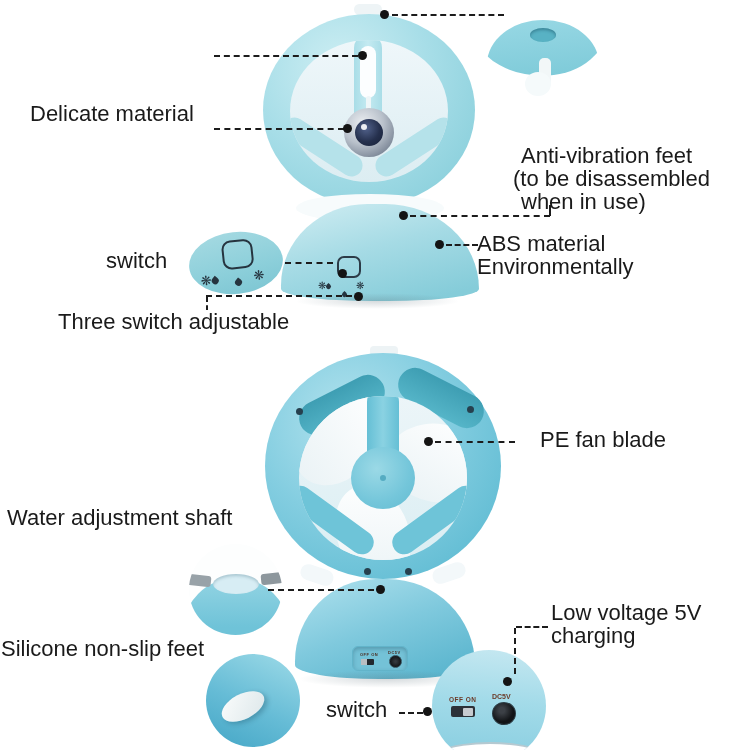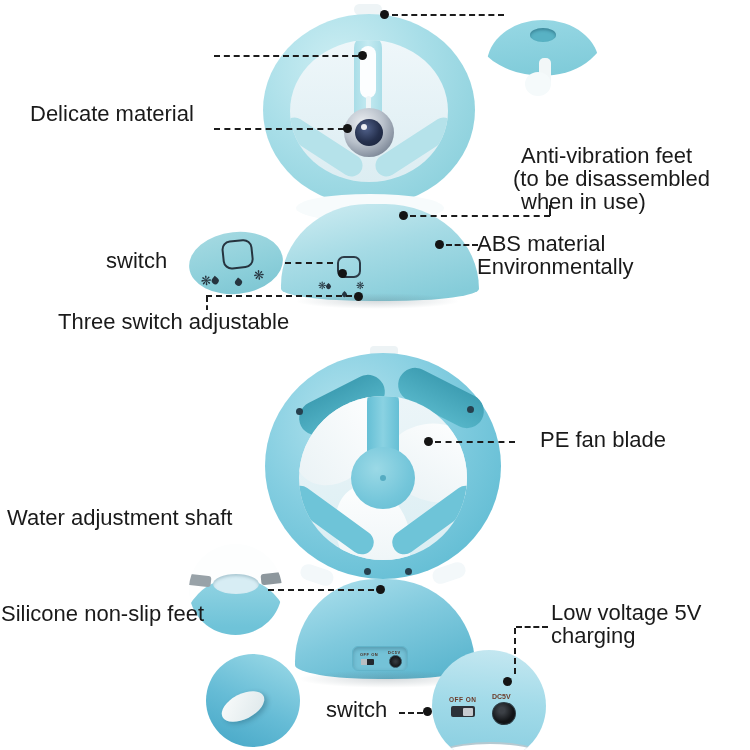--- a/index.html
+++ b/index.html
@@ -244,20 +244,20 @@
     <div style="padding-left:8px;">when in use)</div>
   </div>
   <div class="lbl" style="left:106px;top:249px;">switch</div>
   <div class="lbl" style="left:477px;top:232px;">
     <div>ABS material</div>
     <div>Environmentally</div>
   </div>
   <div class="lbl" style="left:58px;top:310px;">Three switch adjustable</div>
   <div class="lbl" style="left:520px;top:428px;margin-left:20px;">PE fan blade</div>
   <div class="lbl" style="left:7px;top:506px;">Water adjustment shaft</div>
-  <div class="lbl" style="left:1px;top:602px;">Silicone non-slip feet</div>
+  <div class="lbl" style="left:1px;top:637px;">Silicone non-slip feet</div>
   <div class="lbl" style="left:551px;top:601px;">
     <div>Low voltage 5V</div>
     <div>charging</div>
   </div>
   <div class="lbl" style="left:326px;top:698px;">switch</div>
 
 </div>
 
 </body></html>

